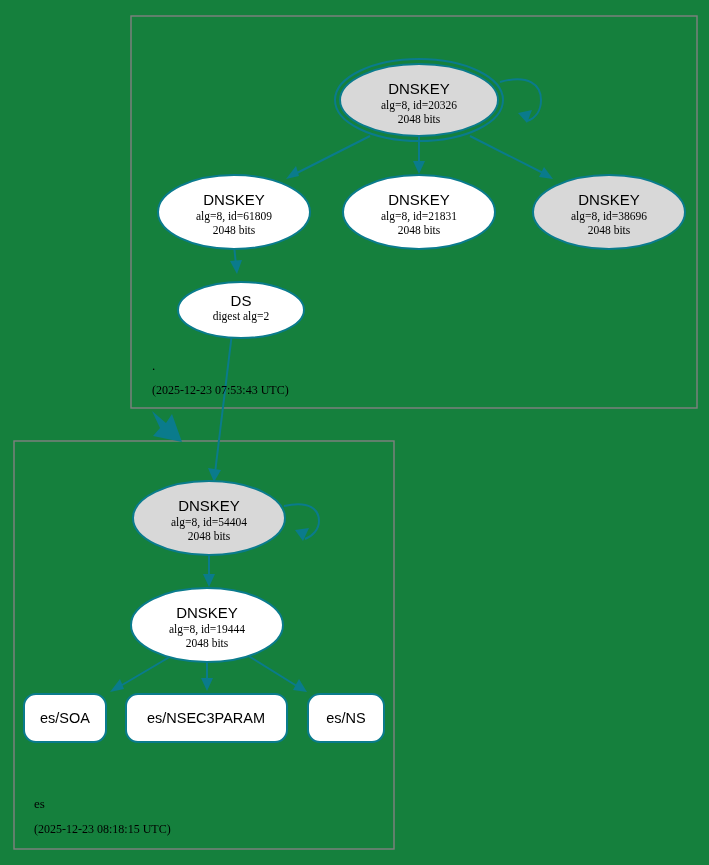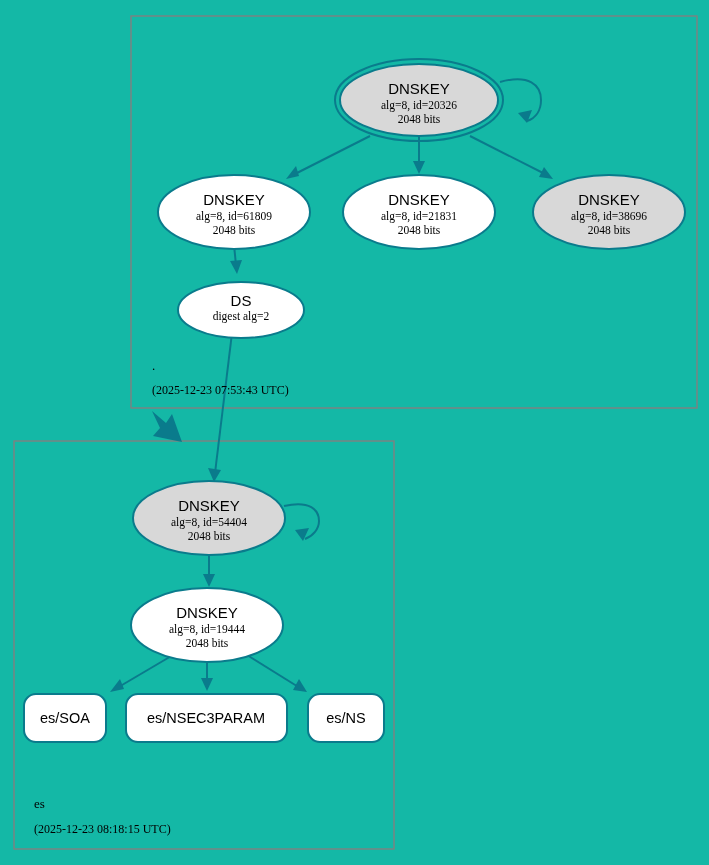--- a/index.html
+++ b/index.html
@@ -6,21 +6,21 @@
     margin: 0;
     padding: 0;
     background: #ffffff;
     font-family: "Liberation Sans", sans-serif;
   }
   #canvas {
     position: relative;
     width: 709px;
     height: 865px;
     overflow: hidden;
-    background: #14b8a6;
+    background: #15803d;
   }
   svg#graph {
     position: absolute;
     left: 0;
     top: 0;
     width: 709px;
     height: 865px;
   }
   .zone-box {
     fill: none;

